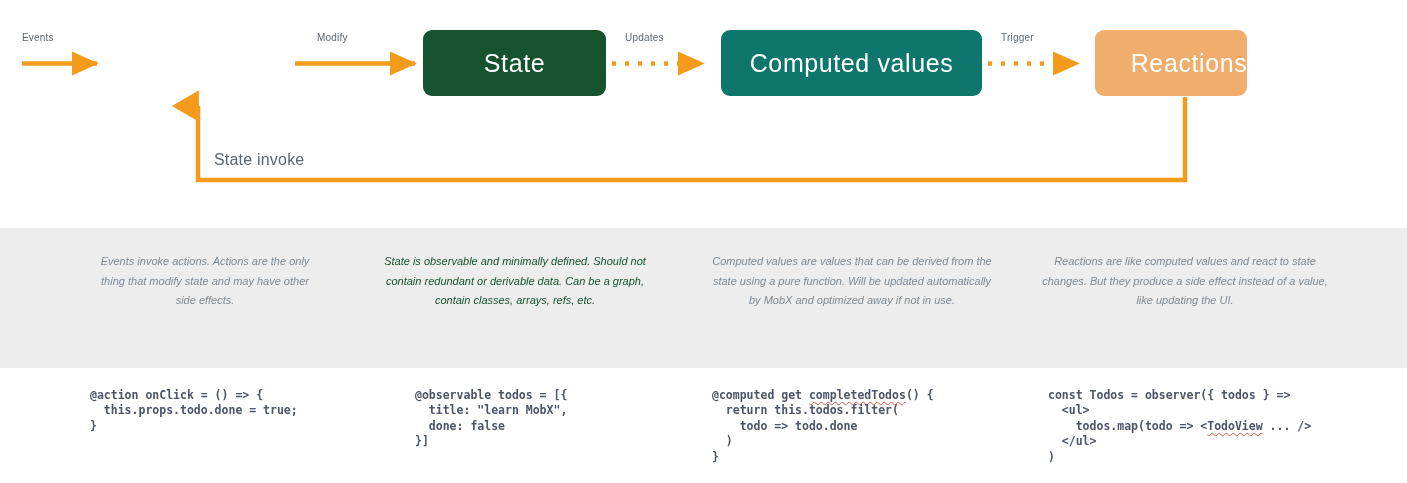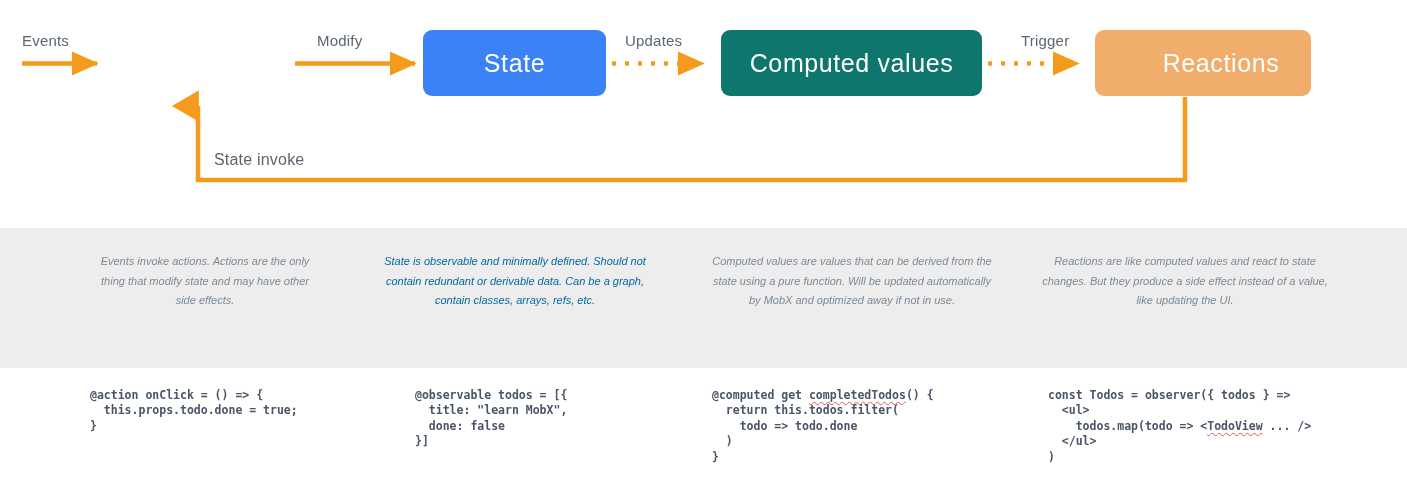--- a/index.html
+++ b/index.html
@@ -43,27 +43,27 @@
     font-size: 25px;
     font-weight: 300;
     letter-spacing: 0.6px;
     white-space: nowrap;
     font-family: "Liberation Sans", sans-serif;
   }
 
   #node-actions  { left: 105px;  top: 30px; width: 186px; height: 66px; background: #1A56C4; }
   #node-state    { left: 423px;  top: 30px; width: 183px; height: 66px; background: #165489; }
   #node-computed { left: 721px;  top: 30px; width: 261px; height: 66px; background: #8CC079; }
-  #node-reactions{ left: 1095px; top: 30px; width: 216px; height: 66px; background: #F0AD6B; padding-left: 36px; }
+  #node-reactions{ left: 1095px; top: 30px; width: 152px; height: 66px; background: #F0AD6B; padding-left: 36px; }
 
   
   .edge-label {
     position: absolute;
     color: #5C6670;
-    font-size: 15px;
+    font-size: 10px;
     font-weight: 300;
     white-space: nowrap;
     letter-spacing: 0.2px;
     font-family: "Liberation Sans", sans-serif;
   }
   #label-events   { left: 22px;  top: 32px; }
   #label-modify   { left: 317px; top: 32px; }
   #label-updates  { left: 625px; top: 32px; }
   #label-trigger  { left: 1001px;top: 32px; }
   #label-events-invoke { left: 214px; top: 151px; font-size: 16px; }
@@ -139,42 +139,42 @@
       <line x1="295" y1="63.5" x2="415" y2="63.5" stroke="#F59B1C" stroke-width="4.5" marker-end="url(#arrowhead)"></line>
 
       <line x1="612" y1="63.5" x2="703" y2="63.5" stroke="#F59B1C" stroke-width="4.5" stroke-linecap="butt" stroke-dasharray="4 9" marker-end="url(#arrowhead)"></line>
 
       <line x1="988" y1="63.5" x2="1078" y2="63.5" stroke="#F59B1C" stroke-width="4.5" stroke-linecap="butt" stroke-dasharray="4 9" marker-end="url(#arrowhead)"></line>
 
       <polyline points="1185,97 1185,180 198,180 198,106" fill="none" stroke="#F59B1C" stroke-width="4.5" marker-end="url(#arrowhead-up)"></polyline>
     </svg>
 
 
-    <div class="node-box" id="node-state" style="background: #3b82f6;">
+    <div class="node-box" id="node-state" style="background: #14532d;">
       <span class="node-label">State</span>
     </div>
 
     <div class="node-box" id="node-computed" style="background: #0f766e;">
       <span class="node-label">Computed values</span>
     </div>
 
     <div class="node-box" id="node-reactions" style="background: rgb(240, 173, 107);">
       <span class="node-label">Reactions</span>
     </div>
 
     <span class="edge-label" id="label-events" style="color: rgb(92, 102, 112);">Events</span>
     <span class="edge-label" id="label-modify" style="color: rgb(92, 102, 112);">Modify</span>
     <span class="edge-label" id="label-updates" style="color: rgb(92, 102, 112);">Updates</span>
-    <span class="edge-label" id="label-trigger" style="color: rgb(92, 102, 112); margin-left: 20px;">Trigger</span>
+    <span class="edge-label" id="label-trigger" style="color: rgb(92, 102, 112);">Trigger</span>
     <span class="edge-label" id="label-events-invoke" style="color: rgb(92, 102, 112);">State invoke</span>
   </div>
 
   <div id="desc-band" style="background: rgb(237, 237, 237);">
     <div class="desc-col" id="desc-col-0" style="color: rgb(125, 138, 150);">Events invoke actions. Actions are the only thing that modify state and may have other side effects.</div>
-    <div class="desc-col" id="desc-col-1" style="color: #0369a1;">State is observable and minimally defined. Should not contain redundant or derivable data. Can be a graph, contain classes, arrays, refs, etc.</div>
+    <div class="desc-col" id="desc-col-1" style="color: #14532d;">State is observable and minimally defined. Should not contain redundant or derivable data. Can be a graph, contain classes, arrays, refs, etc.</div>
     <div class="desc-col" id="desc-col-2" style="color: rgb(125, 138, 150);">Computed values are values that can be derived from the state using a pure function. Will be updated automatically by MobX and optimized away if not in use.</div>
     <div class="desc-col" id="desc-col-3" style="color: rgb(125, 138, 150);">Reactions are like computed values and react to state changes. But they produce a side effect instead of a value, like updating the UI.</div>
   </div>
 
   <div class="code-col" id="code-col-0" style="color: rgb(74, 85, 104);">@action onClick = () =&gt; {
   this.props.todo.done = true;
 }</div>
   <div class="code-col" id="code-col-1" style="color: rgb(74, 85, 104);">@observable todos = [{
   title: "learn MobX",
   done: false

